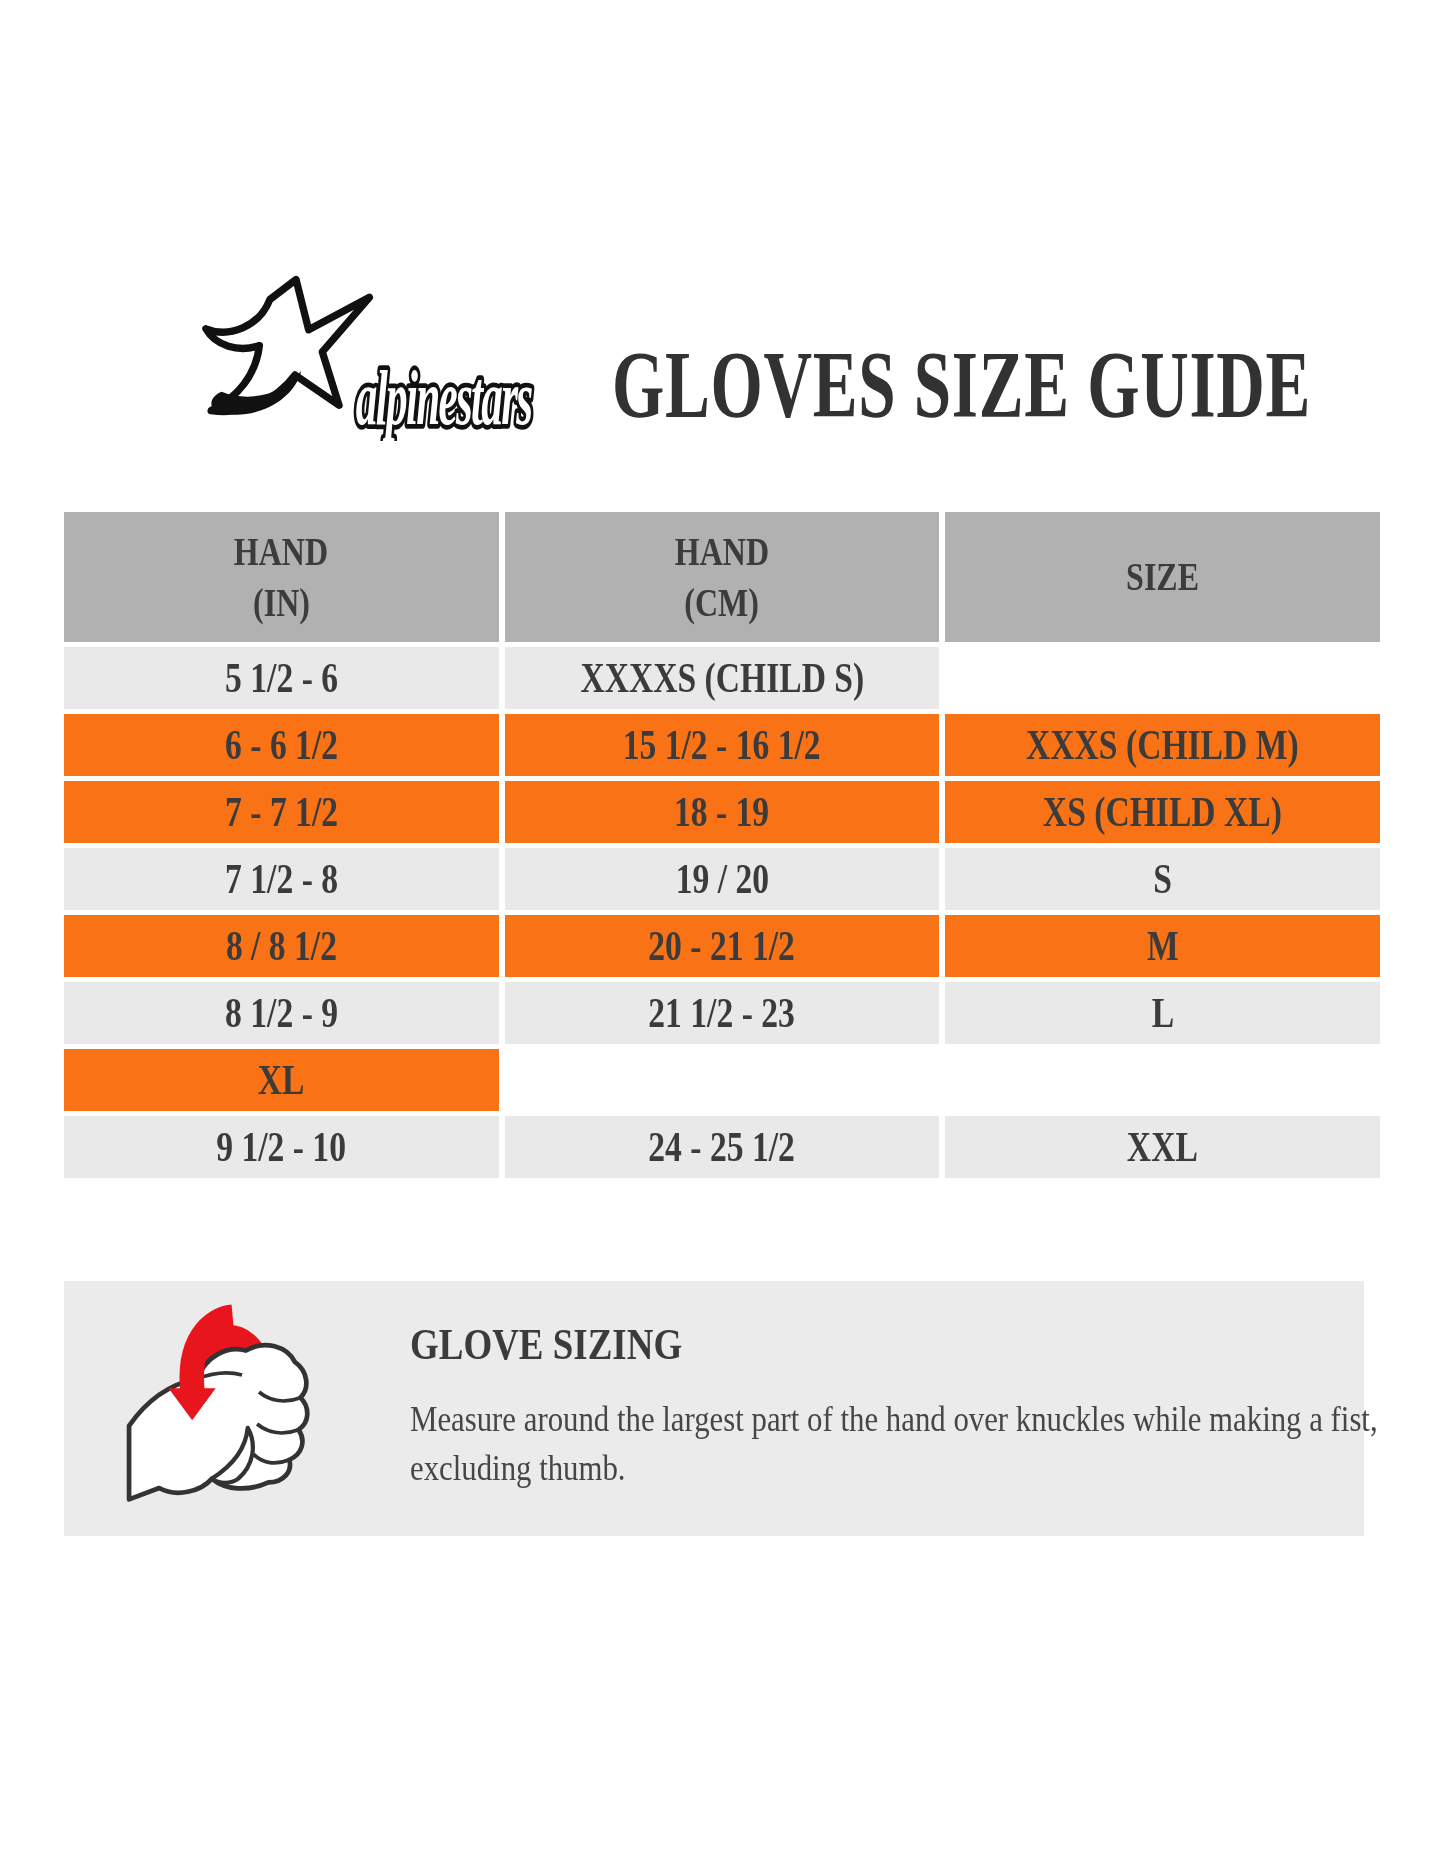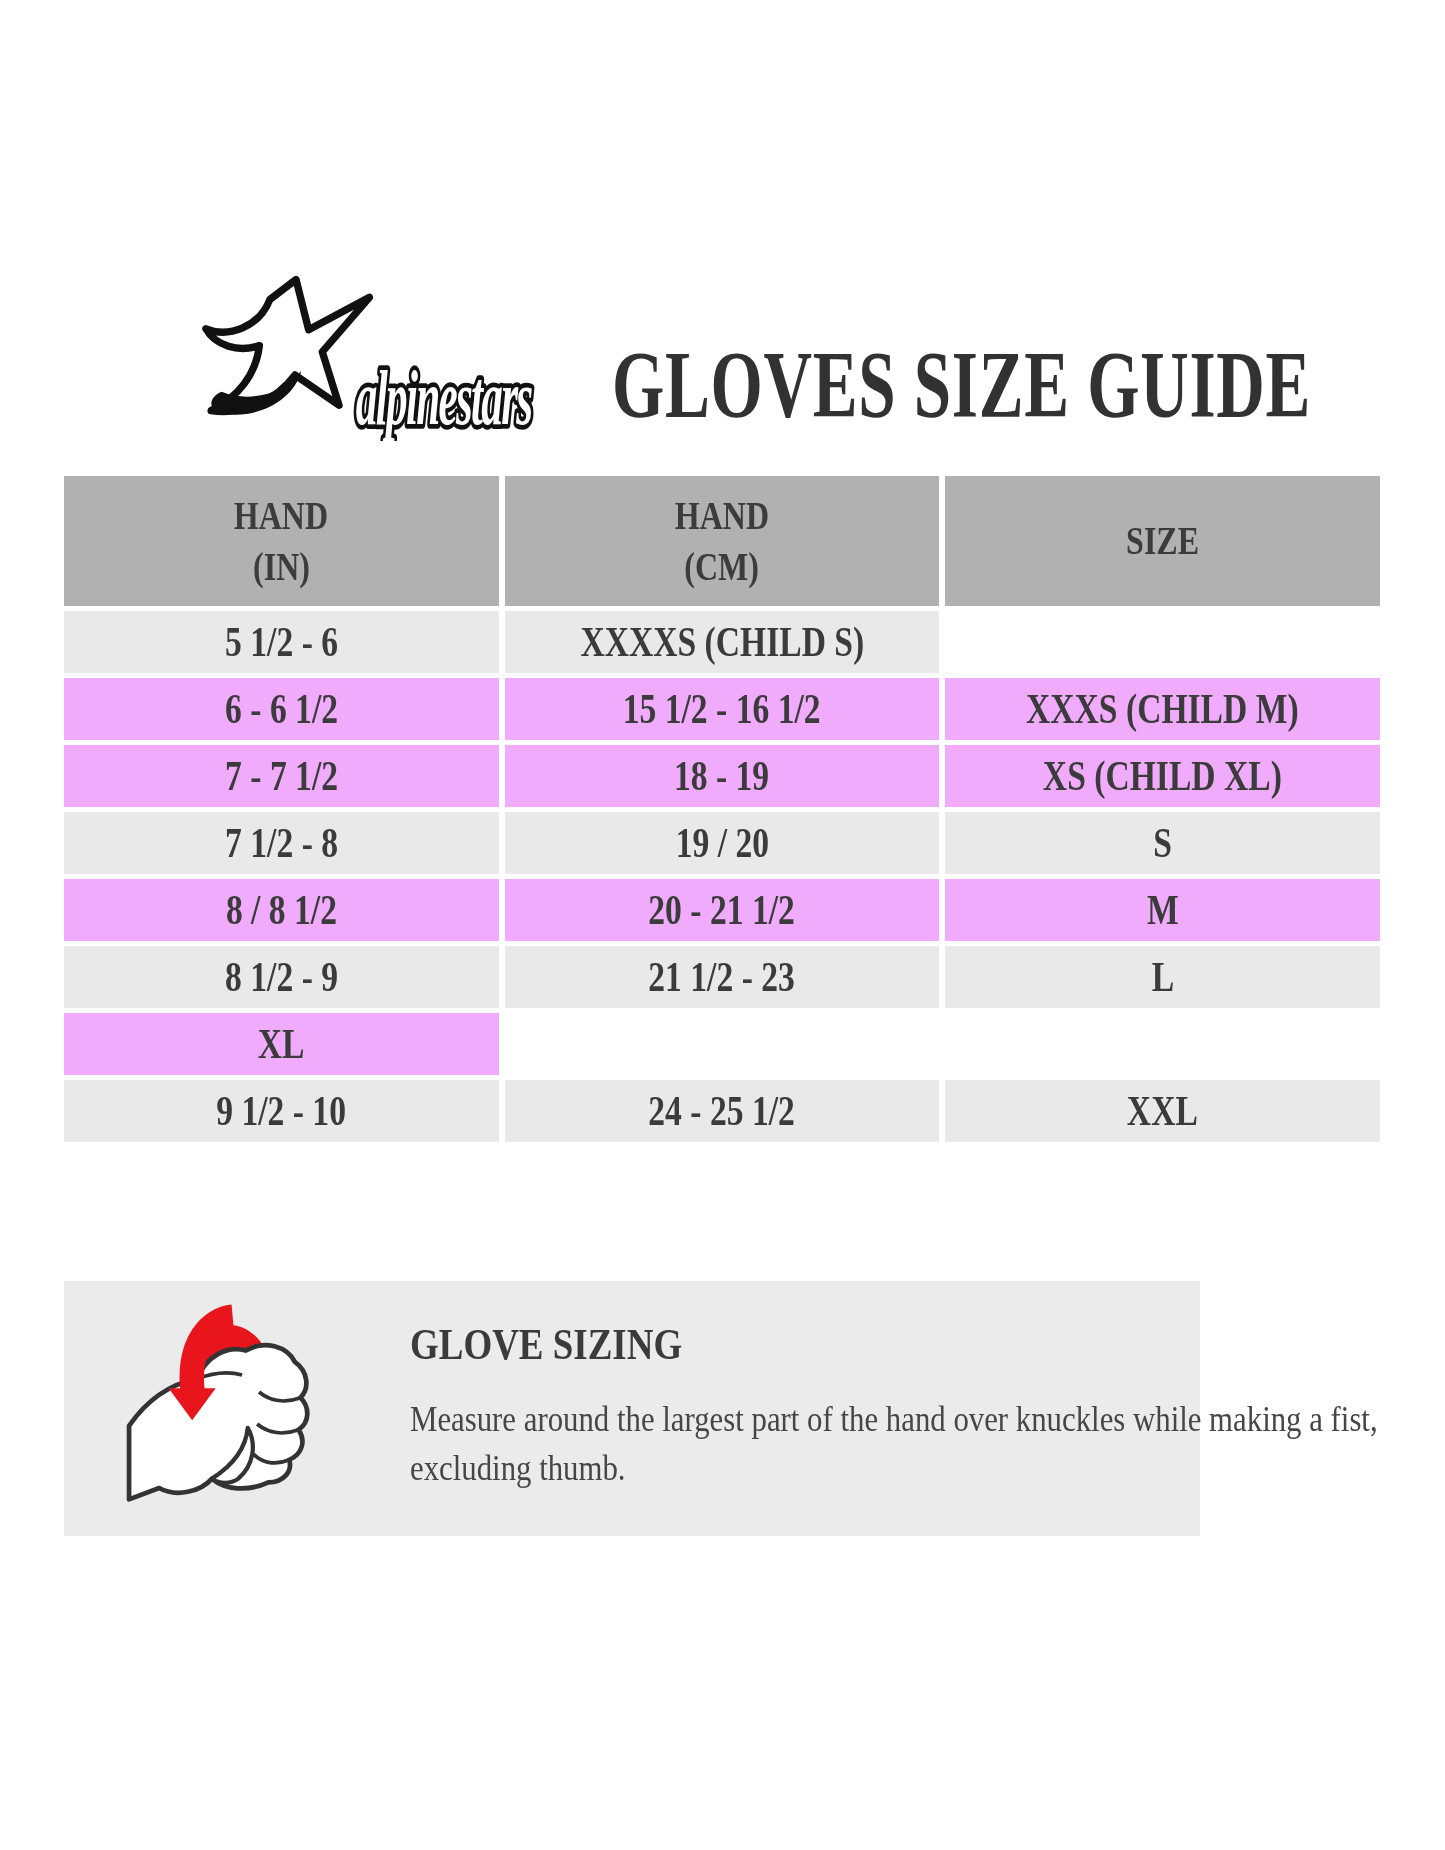--- a/index.html
+++ b/index.html
@@ -19,42 +19,42 @@
   }
   .logo-svg { width:430px; height:173px; display:block; }
   .title {
     font-size:96px; font-weight:bold; color:#323232;
     line-height:1; white-space:nowrap;
     transform:scaleX(0.70); transform-origin:left bottom;
     margin-bottom:8px; letter-spacing:1px;
   }
 
   
-  .size-table { position:absolute; top:476px; left:64px; width:1316px; }
+  .size-table { position:absolute; top:512px; left:64px; width:1316px; }
   .t-row { display:grid; grid-template-columns:1fr 1fr 1fr; column-gap:6px; }
   .th {
     background:#b1b1b1; height:130px;
     display:flex; flex-direction:column; justify-content:center; align-items:center;
     color:#3c3c3c; font-weight:bold; font-size:40px;
   }
   .th span { display:block; line-height:1.28; transform:scaleX(0.80); }
   .tr { margin-top:5px; }
   .td {
     height:62px;
     display:flex; align-items:center; justify-content:center;
     font-size:42px; font-weight:bold; color:#3b3b3b;
   }
   .td span { display:inline-block; transform:scaleX(0.80); white-space:nowrap; }
   .tr.odd  .td { background:#e9e9e9; }
-  .tr.even .td { background:#f0abfc; }
+  .tr.even .td { background:#f97316; }
 
   
   .info-panel {
     position:absolute; top:1281px; left:64px;
-    width:1136px; height:255px; background:#ebebeb;
+    width:1300px; height:255px; background:#ebebeb;
   }
   .fist-svg { position:absolute; left:50px; top:14px; width:226px; height:226px; }
   .info-text { position:absolute; left:346px; top:42px; }
   .info-heading {
     font-size:44px; font-weight:bold; color:#3b3b3b; line-height:1;
     transform:scaleX(0.84); transform-origin:left top; white-space:nowrap;
   }
   .info-body {
     margin-top:28px; width:1150px;
     font-size:35px; color:#464646; line-height:1.40;

